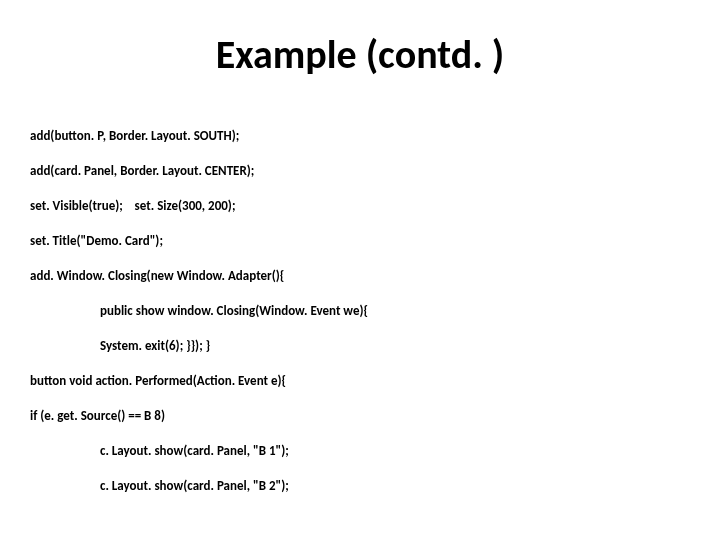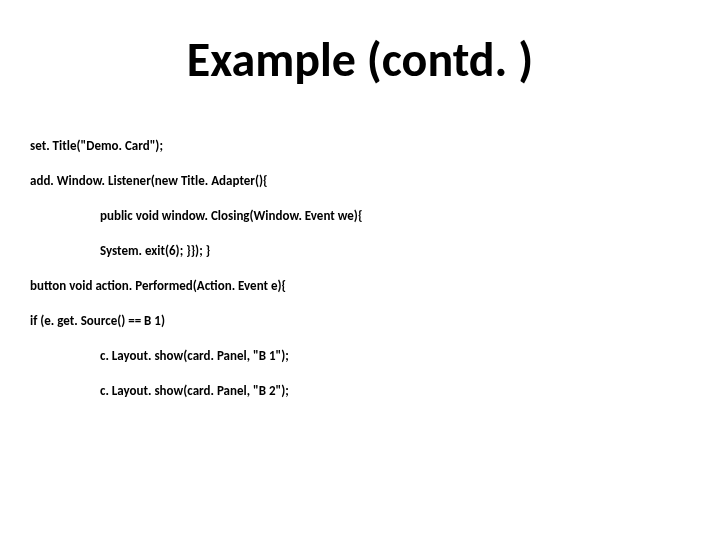--- a/index.html
+++ b/index.html
@@ -9,21 +9,21 @@
     }
     body {
       width: 720px;
       height: 540px;
       background: #ffffff;
       font-family: Calibri, Arial, sans-serif;
       padding: 20px 30px;
       overflow: hidden;
     }
     .slide-title {
-      font-size: 48px;
+      font-size: 40px;
       font-weight: bold;
       color: #000000;
       text-align: center;
       margin-bottom: 30px;
       margin-top: 10px;
     }
     .code-block {
       font-family: Calibri, Arial, sans-serif;
       font-size: 13px;
       font-weight: bold;
@@ -34,26 +34,29 @@
     .indent1 {
       padding-left: 70px;
     }
   </style>
 </head>
 <body>
 
 <h1 class="slide-title">Example (contd. )</h1>
 
 <div class="code-block">
+<div>add(button. P, Border. Layout. SOUTH);</div>
+<div>add(card. Panel, Border. Layout. CENTER);</div>
+<div>set. Visible(true);    set. Size(300, 200);</div>
 <div>set. Title("Demo. Card");</div>
-<div>add. Window. Listener(new Title. Adapter(){</div>
-<div class="indent1">public void window. Closing(Window. Event we){</div>
+<div>add. Window. Closing(new Window. Adapter(){</div>
+<div class="indent1">public show window. Closing(Window. Event we){</div>
 <div class="indent1">System. exit(6); }}); }</div>
 <div>button void action. Performed(Action. Event e){</div>
-<div>if (e. get. Source() == B 1)</div>
+<div>if (e. get. Source() == B 8)</div>
 <div class="indent1">c. Layout. show(card. Panel, "B 1");</div>
 <div class="indent1">c. Layout. show(card. Panel, "B 2");</div>
 
 
 
 
 
 </div>
 
 </body></html>

